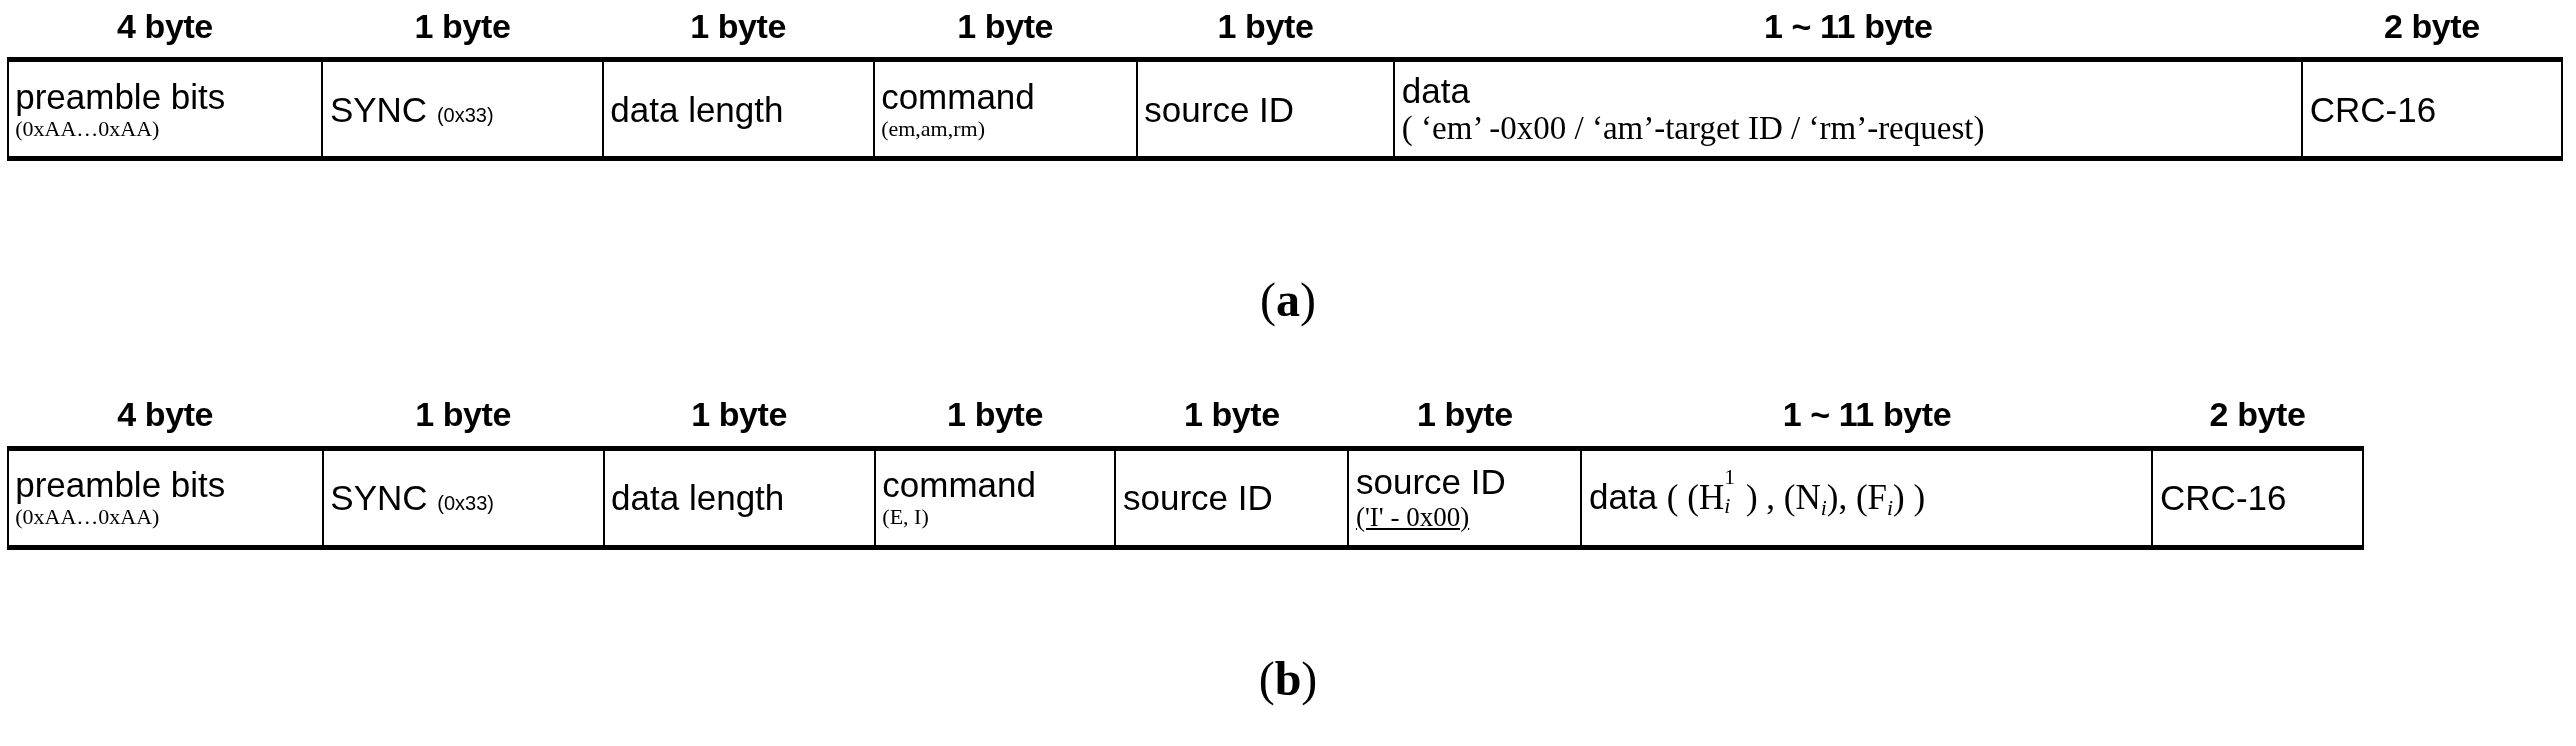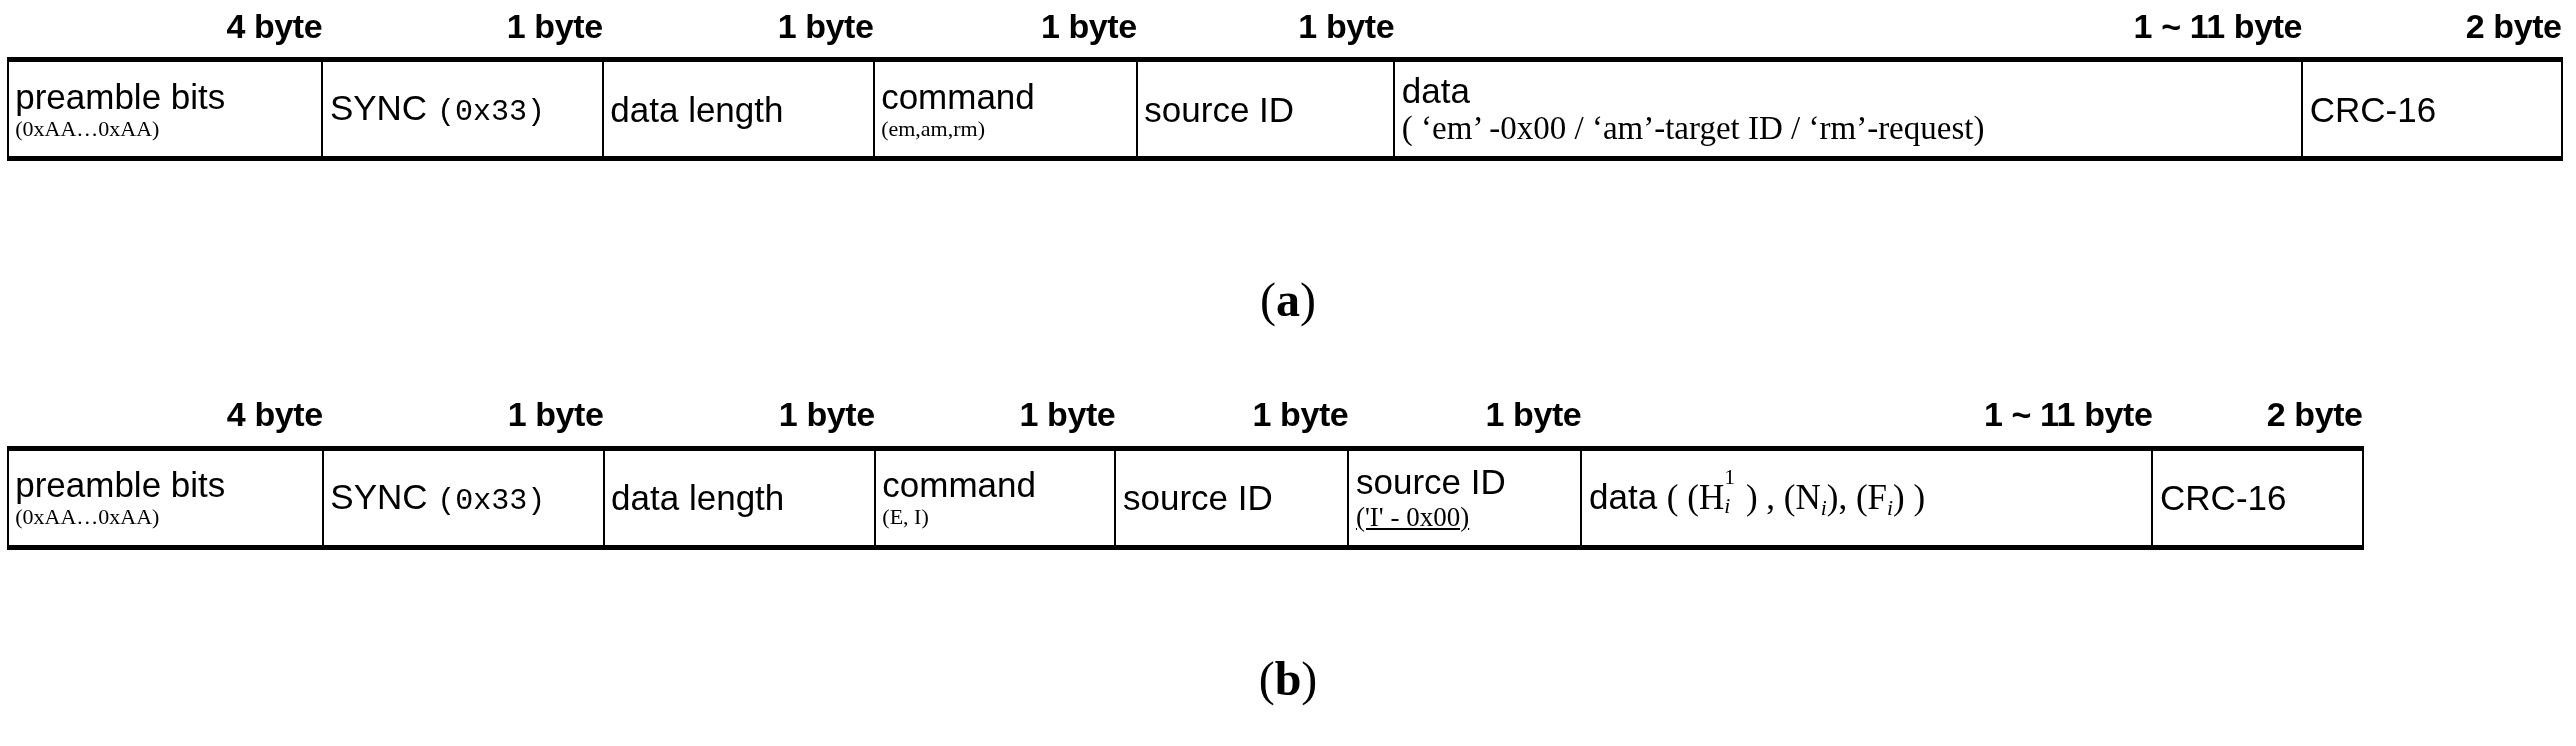--- a/index.html
+++ b/index.html
@@ -30,21 +30,21 @@
     border-collapse: collapse;
     table-layout: fixed;
     width: 100%;
     background: #ffffff;
   }
 
   
   .frame-table thead th {
     border: none;
     padding: 0 0 11.5px 0;
-    text-align: right;
+    text-align: center;
     vertical-align: bottom;
     font-family: "Liberation Sans", sans-serif;
     font-weight: bold;
     font-size: 34px;
     letter-spacing: -0.4px;
     color: #000000;
     white-space: nowrap;
   }
 
   
@@ -76,22 +76,22 @@
   .cell-sub {
     display: block;
     font-family: "Liberation Serif", serif;
     font-size: 22px;
     line-height: 1.15;
     white-space: nowrap;
   }
   .cell-sub.ital {
   }
   .inline-serif {
-    font-family: Liberation Mono, monospace;
-    font-size: 30px;
+    font-family: Liberation Sans, sans-serif;
+    font-size: 20px;
     margin-top: 41px;
   }
   .nowrap { white-space: nowrap; }
 
   
   .mi {
     font-family: "Liberation Serif", serif;
   }
   .mathrow {
     font-family: "Liberation Serif", serif;

